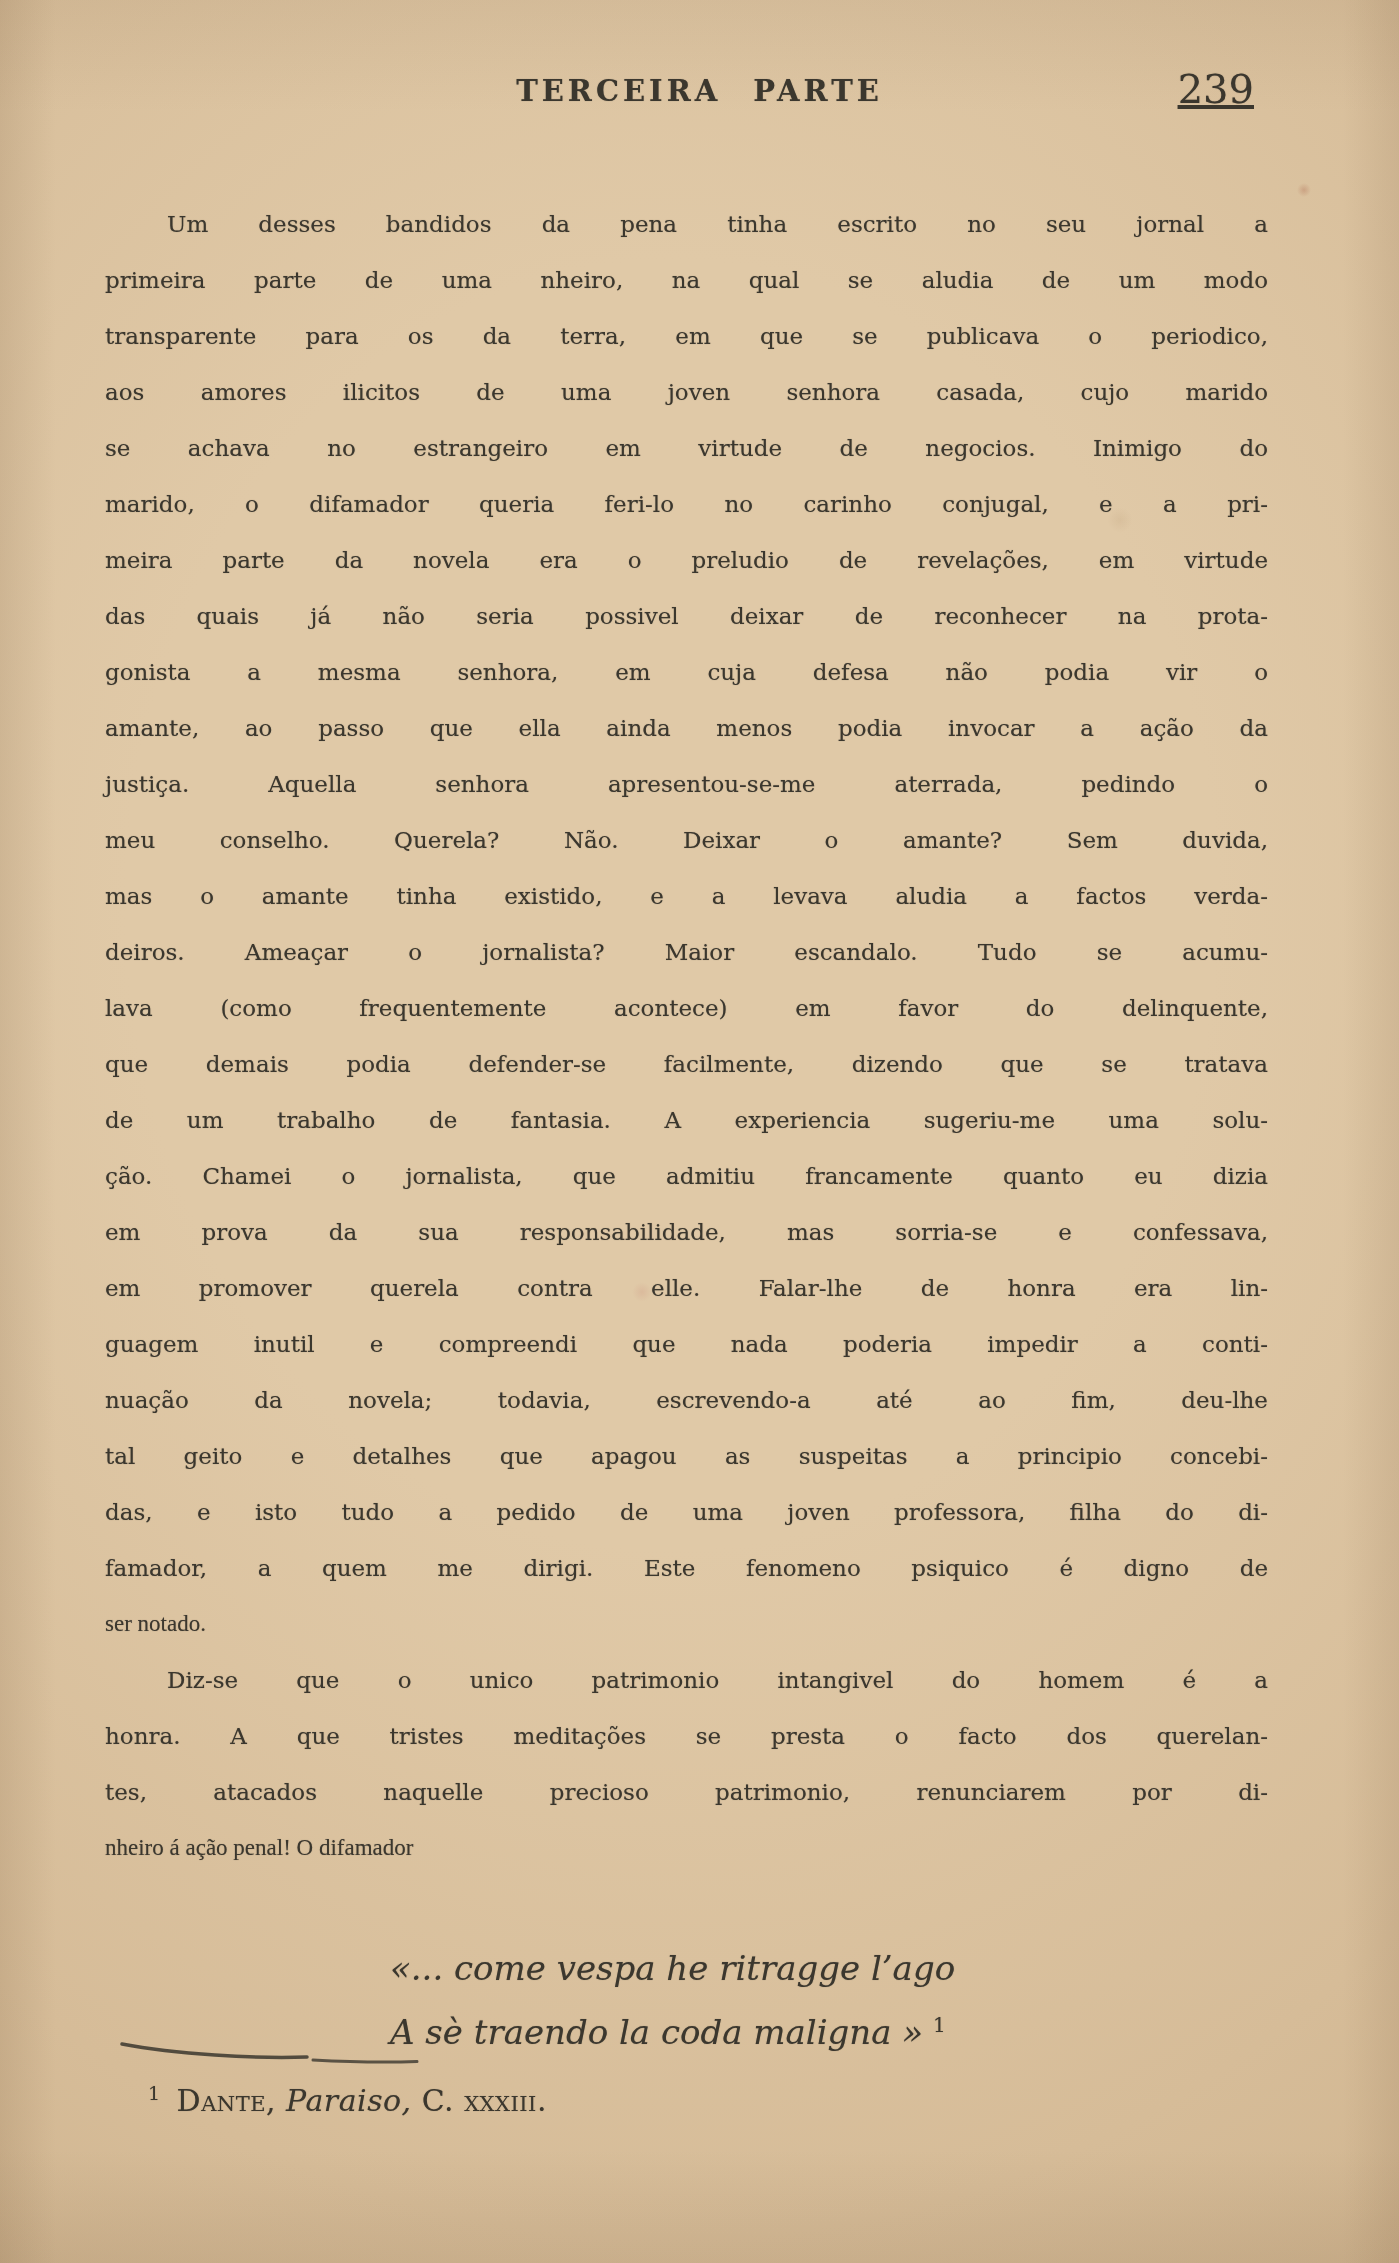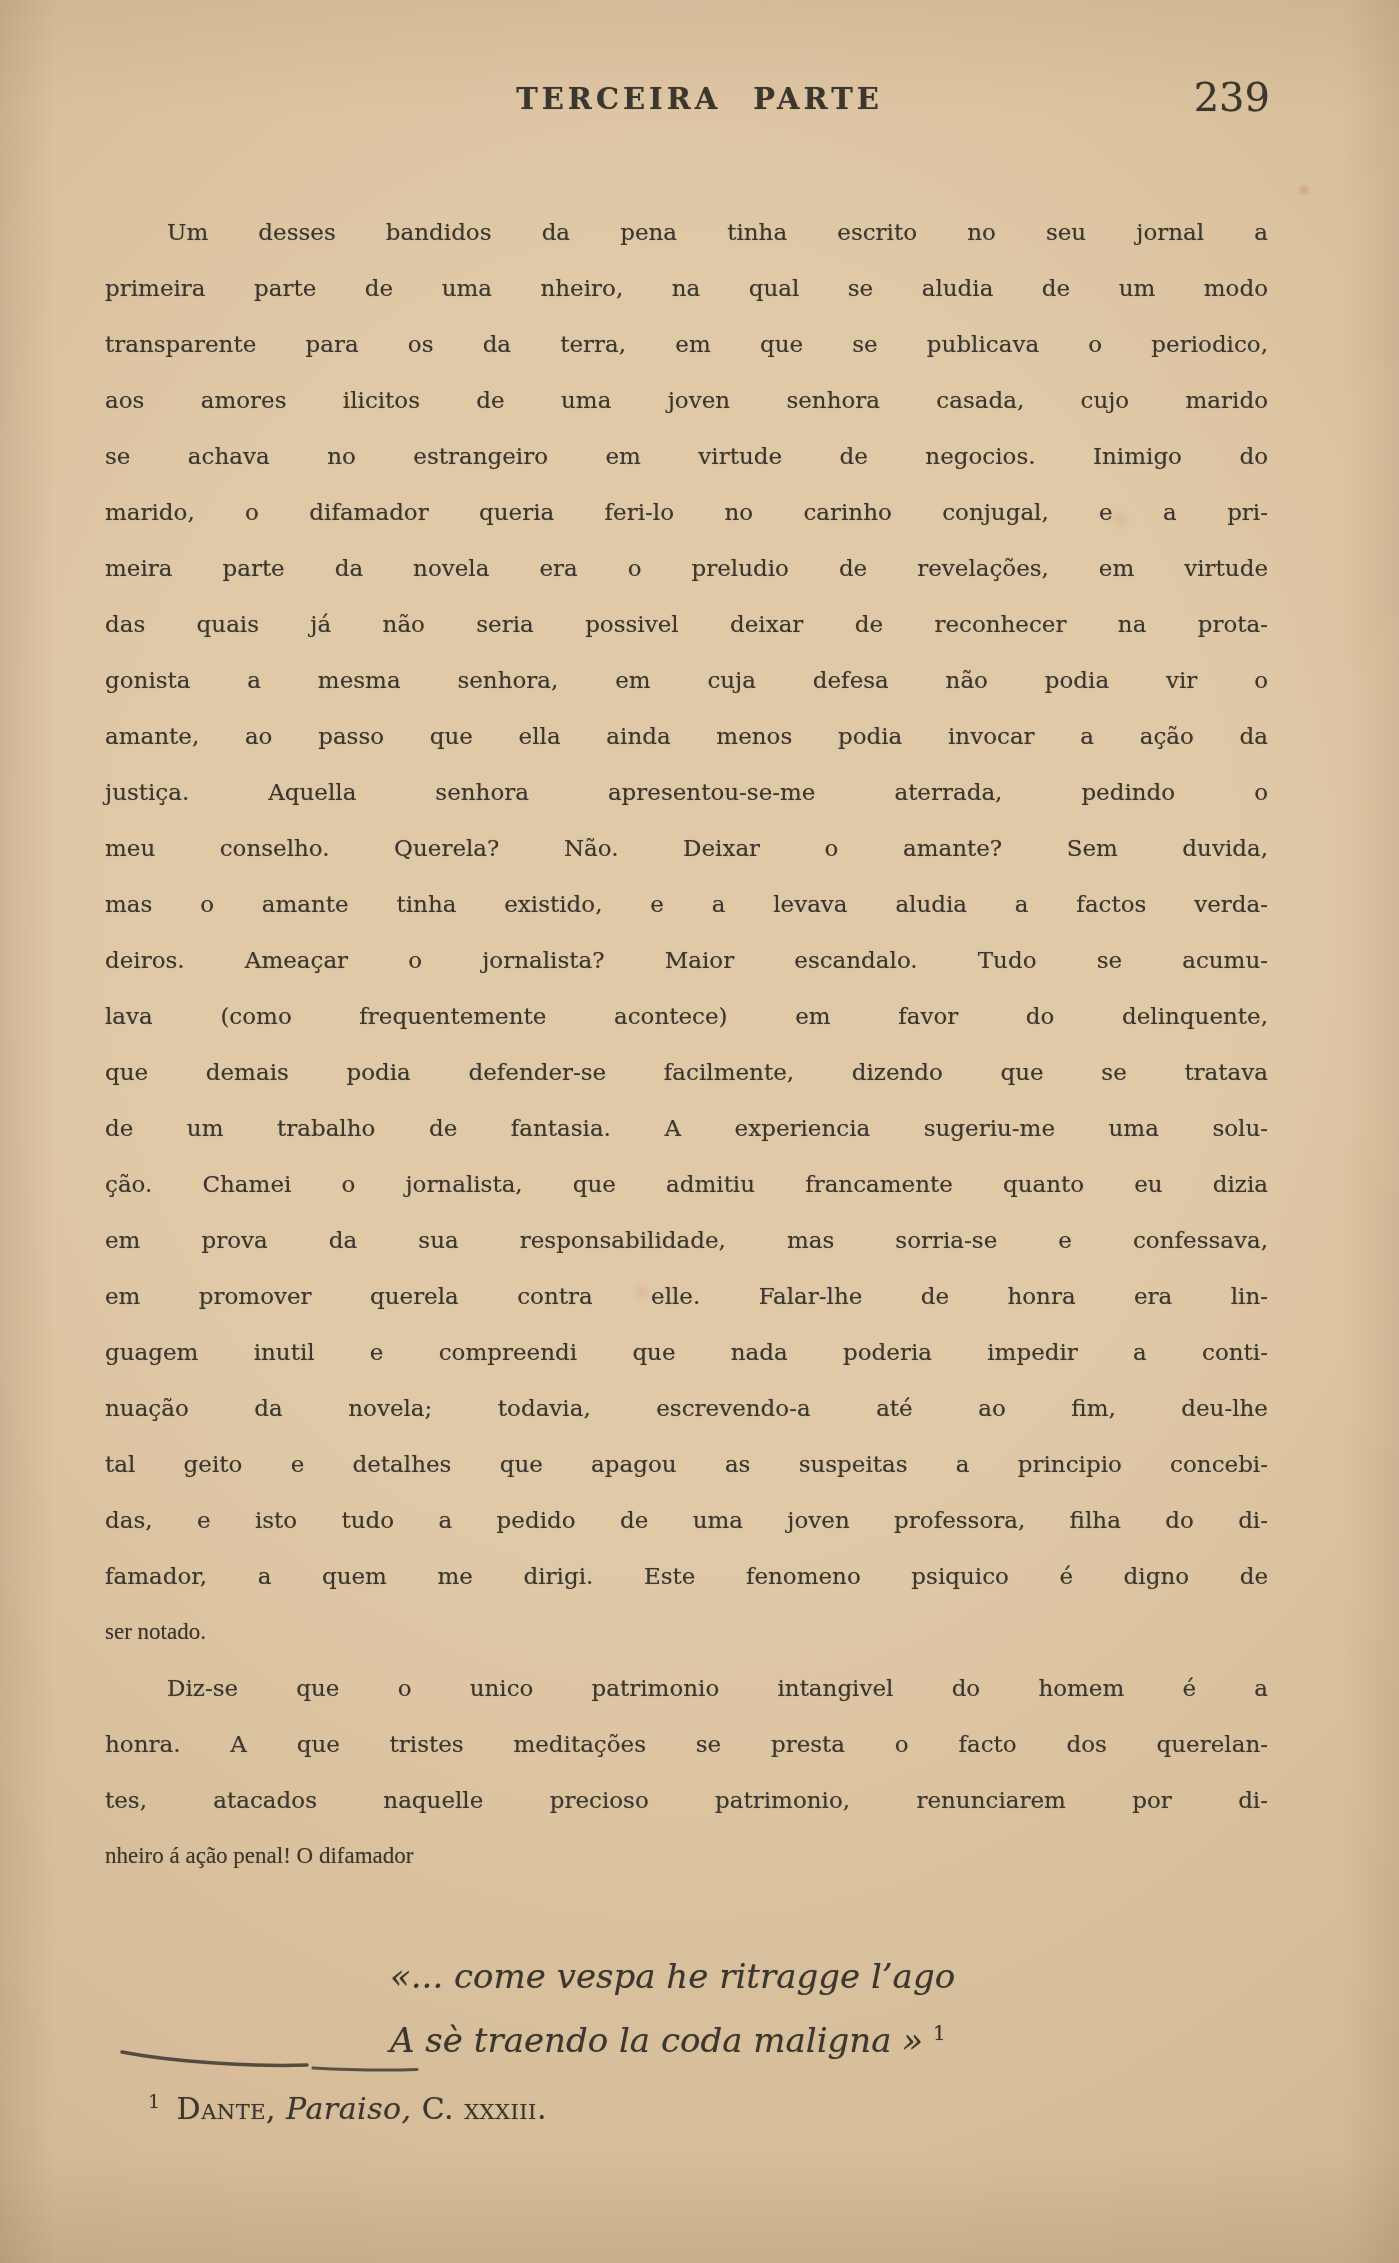--- a/index.html
+++ b/index.html
@@ -19,38 +19,38 @@
       radial-gradient(circle 18px at 1120px 520px, rgba(150,110,70,0.10), rgba(150,110,70,0) 70%),
       linear-gradient(90deg, rgba(110,80,50,0.14), rgba(110,80,50,0) 4%, rgba(110,80,50,0) 96%, rgba(110,80,50,0.12)),
       linear-gradient(0deg, rgba(110,80,50,0.12), rgba(110,80,50,0) 5%, rgba(110,80,50,0) 95%, rgba(110,80,50,0.08)),
       radial-gradient(ellipse 130% 95% at 48% 40%, #e0c9a7 30%, #d6bc98 62%, #c7aa83 100%);
   }
   .page {
     position: absolute;
     inset: 0;
     color: #3b372e;
     text-shadow: 0 0 1px rgba(59,55,46,0.45);
-    margin-top: 8px;
   }
   .running-title {
     position: absolute;
     left: 118px;
     top: 74px;
     width: 1163px;
     text-align: center;
     font-size: 29px;
     font-weight: bold;
     letter-spacing: 4px;
     word-spacing: 18px;
   }
   .page-number {
     position: absolute;
-    right: 129px;
+    right: 145px;
     top: 66px;
     font-size: 40px;
+    text-decoration: underline;
   }
   .text-block {
     position: absolute;
     left: 105px;
     top: 196px;
     width: 1163px;
     font-size: 23px;
   }
   .line {
     height: 56px;

